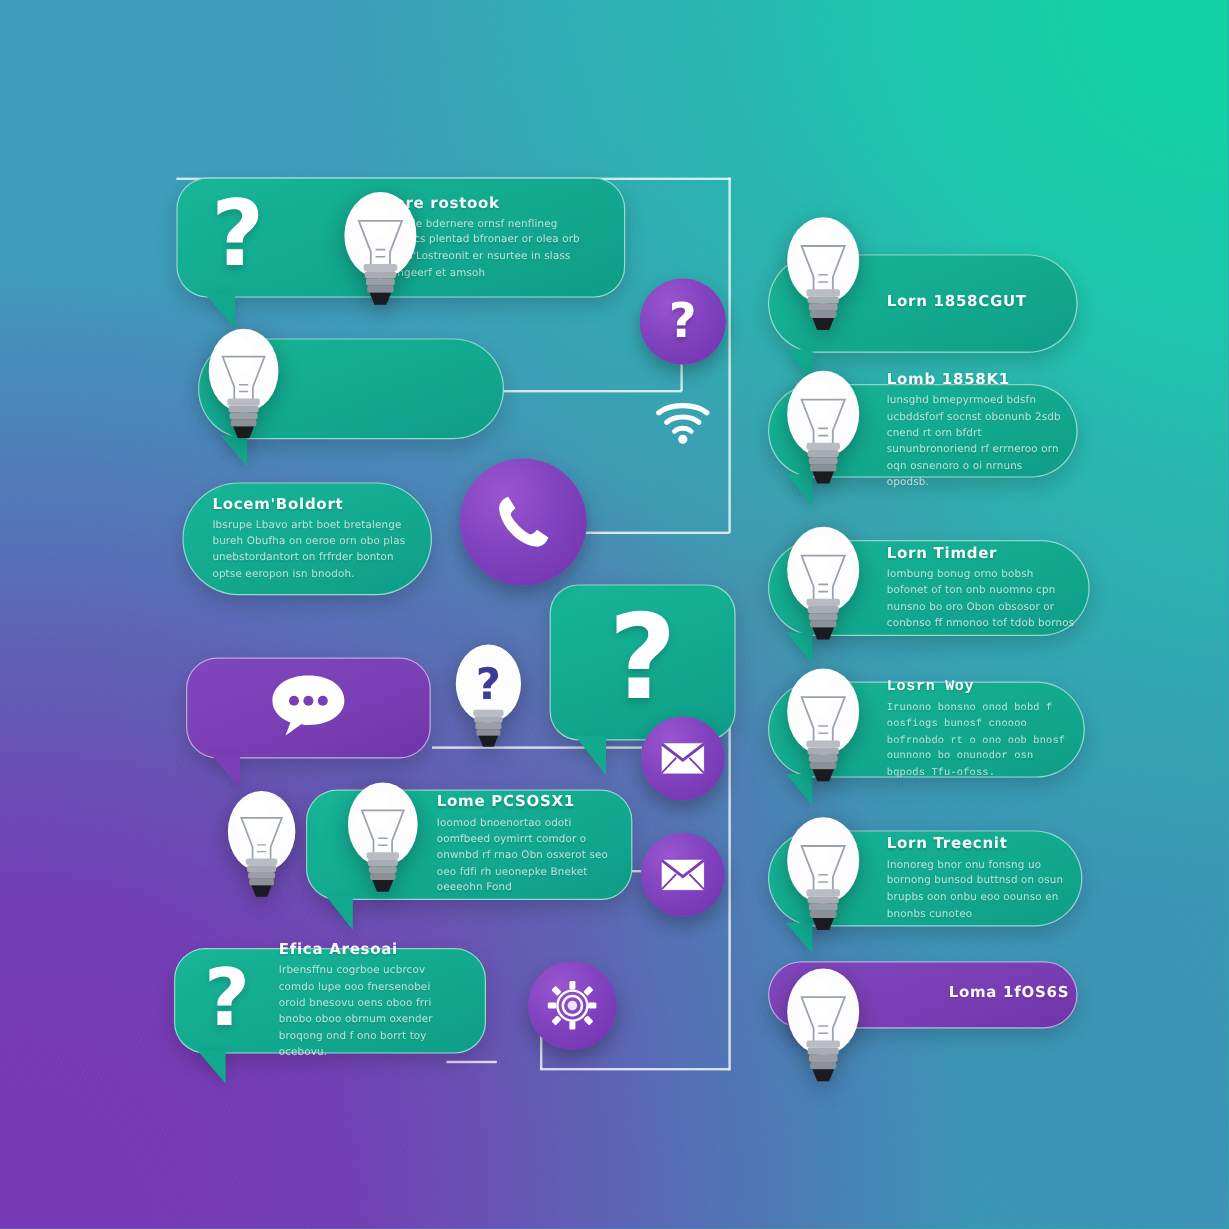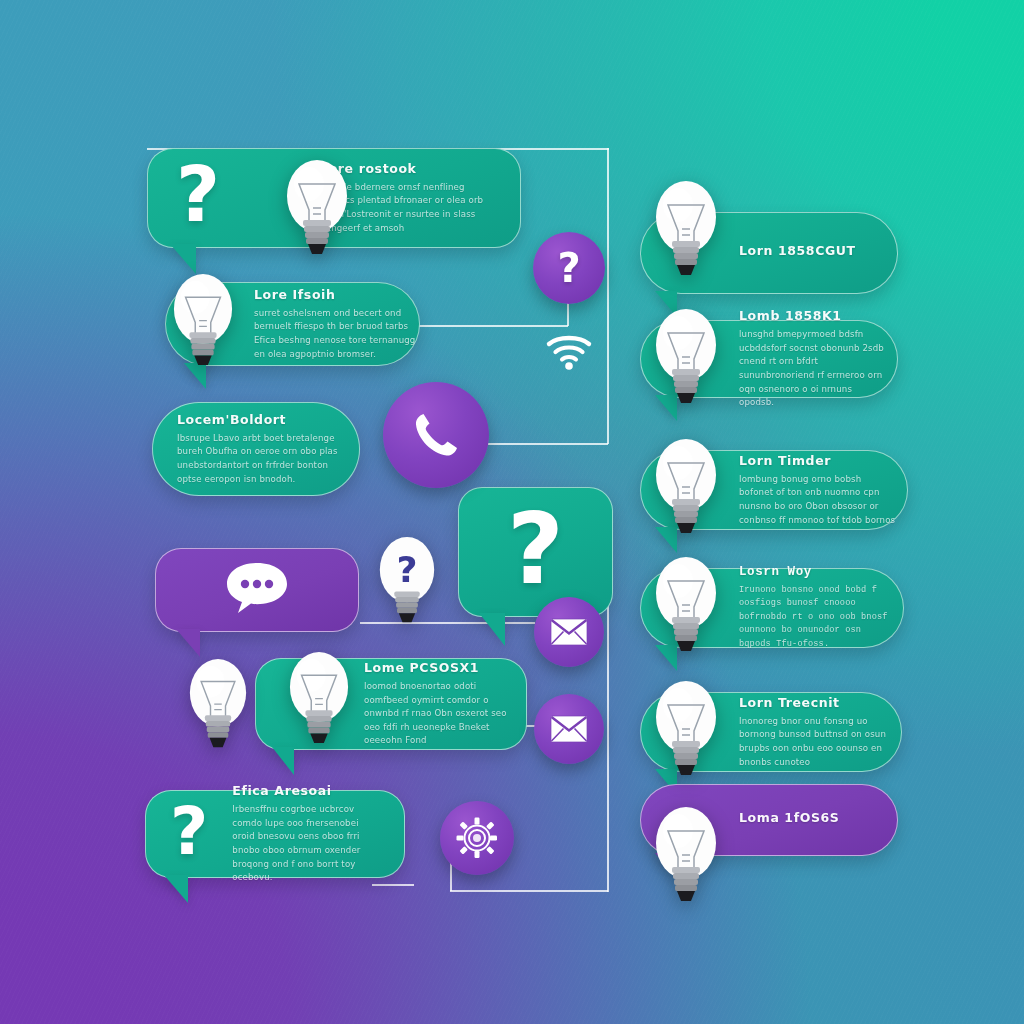--- a/index.html
+++ b/index.html
@@ -154,24 +154,20 @@
     <rect x="18" y="62" width="28" height="6" rx="2" fill="#b9bcc2"></rect>
     <rect x="19" y="68" width="26" height="6" rx="2" fill="#a9acb2"></rect>
     <rect x="20" y="74" width="24" height="6" rx="2" fill="#9b9ea4"></rect>
     <rect x="21" y="80" width="22" height="6" rx="2" fill="#8d9096"></rect>
     <path d="M23 86 h18 l-4 10 h-10 Z" fill="#1b1b1f"></path>
   </svg>
 </div>
 
 <div class="card teal" style="left:165px; top:282px; width:255px; height:84px; padding-left:88px;">
   <div class="tail" style="left:18px; bottom:-24px; border-left-width:22px; border-top-width:26px;"></div>
-  <div class="txt" style="width:162px;">
-    <div class="ttl">Lore Ifsoih</div>
-    <div class="body">surret oshelsnem ond becert ond bernuelt ffiespo th ber bruod tarbs Efica beshng nenose tore ternanugg en olea agpoptnio bromser.</div>
-  </div>
 </div>
 <div class="bulb" style="left:172px; top:272px;">
   <svg width="62" height="99" viewBox="0 0 64 102">
     <ellipse cx="32" cy="38" rx="30" ry="36" fill="#fdfdfd"></ellipse>
     <ellipse cx="24" cy="26" rx="15" ry="17" fill="#ffffff" opacity="0.85"></ellipse>
     <path d="M14 26 L50 26 L40 52 L40 64 L24 64 L24 52 Z" fill="none" stroke="#9aa3ad" stroke-width="1.5"></path>
     <path d="M28 50 h8 M28 56 h8" stroke="#9aa3ad" stroke-width="1.3"></path>
     <rect x="18" y="62" width="28" height="6" rx="2" fill="#b9bcc2"></rect>
     <rect x="19" y="68" width="26" height="6" rx="2" fill="#a9acb2"></rect>
     <rect x="20" y="74" width="24" height="6" rx="2" fill="#9b9ea4"></rect>
@@ -412,21 +408,21 @@
     <path d="M14 26 L50 26 L40 52 L40 64 L24 64 L24 52 Z" fill="none" stroke="#9aa3ad" stroke-width="1.5"></path>
     <path d="M28 50 h8 M28 56 h8" stroke="#9aa3ad" stroke-width="1.3"></path>
     <rect x="18" y="62" width="28" height="6" rx="2" fill="#b9bcc2"></rect>
     <rect x="19" y="68" width="26" height="6" rx="2" fill="#a9acb2"></rect>
     <rect x="20" y="74" width="24" height="6" rx="2" fill="#9b9ea4"></rect>
     <rect x="21" y="80" width="22" height="6" rx="2" fill="#8d9096"></rect>
     <path d="M23 86 h18 l-4 10 h-10 Z" fill="#1b1b1f"></path>
   </svg>
 </div>
 
-<div class="card purple" style="left:640px; top:784px; width:258px; height:72px; padding-left:98px;">
+<div class="card purple" style="left:640px; top:801px; width:258px; height:56px; padding-left:98px;text-align:right;">
   <div class="tail" style="left:14px; bottom:-24px; border-left-width:22px; border-top-width:26px;"></div>
   <div class="txt" style="width:152px;">
     <div class="ttl">Loma 1fOS6S</div>
   </div>
 </div>
 <div class="bulb" style="left:654px; top:805px;">
   <svg width="64" height="102" viewBox="0 0 64 102">
     <ellipse cx="32" cy="38" rx="30" ry="36" fill="#fdfdfd"></ellipse>
     <ellipse cx="24" cy="26" rx="15" ry="17" fill="#ffffff" opacity="0.85"></ellipse>
     <path d="M14 26 L50 26 L40 52 L40 64 L24 64 L24 52 Z" fill="none" stroke="#9aa3ad" stroke-width="1.5"></path>

